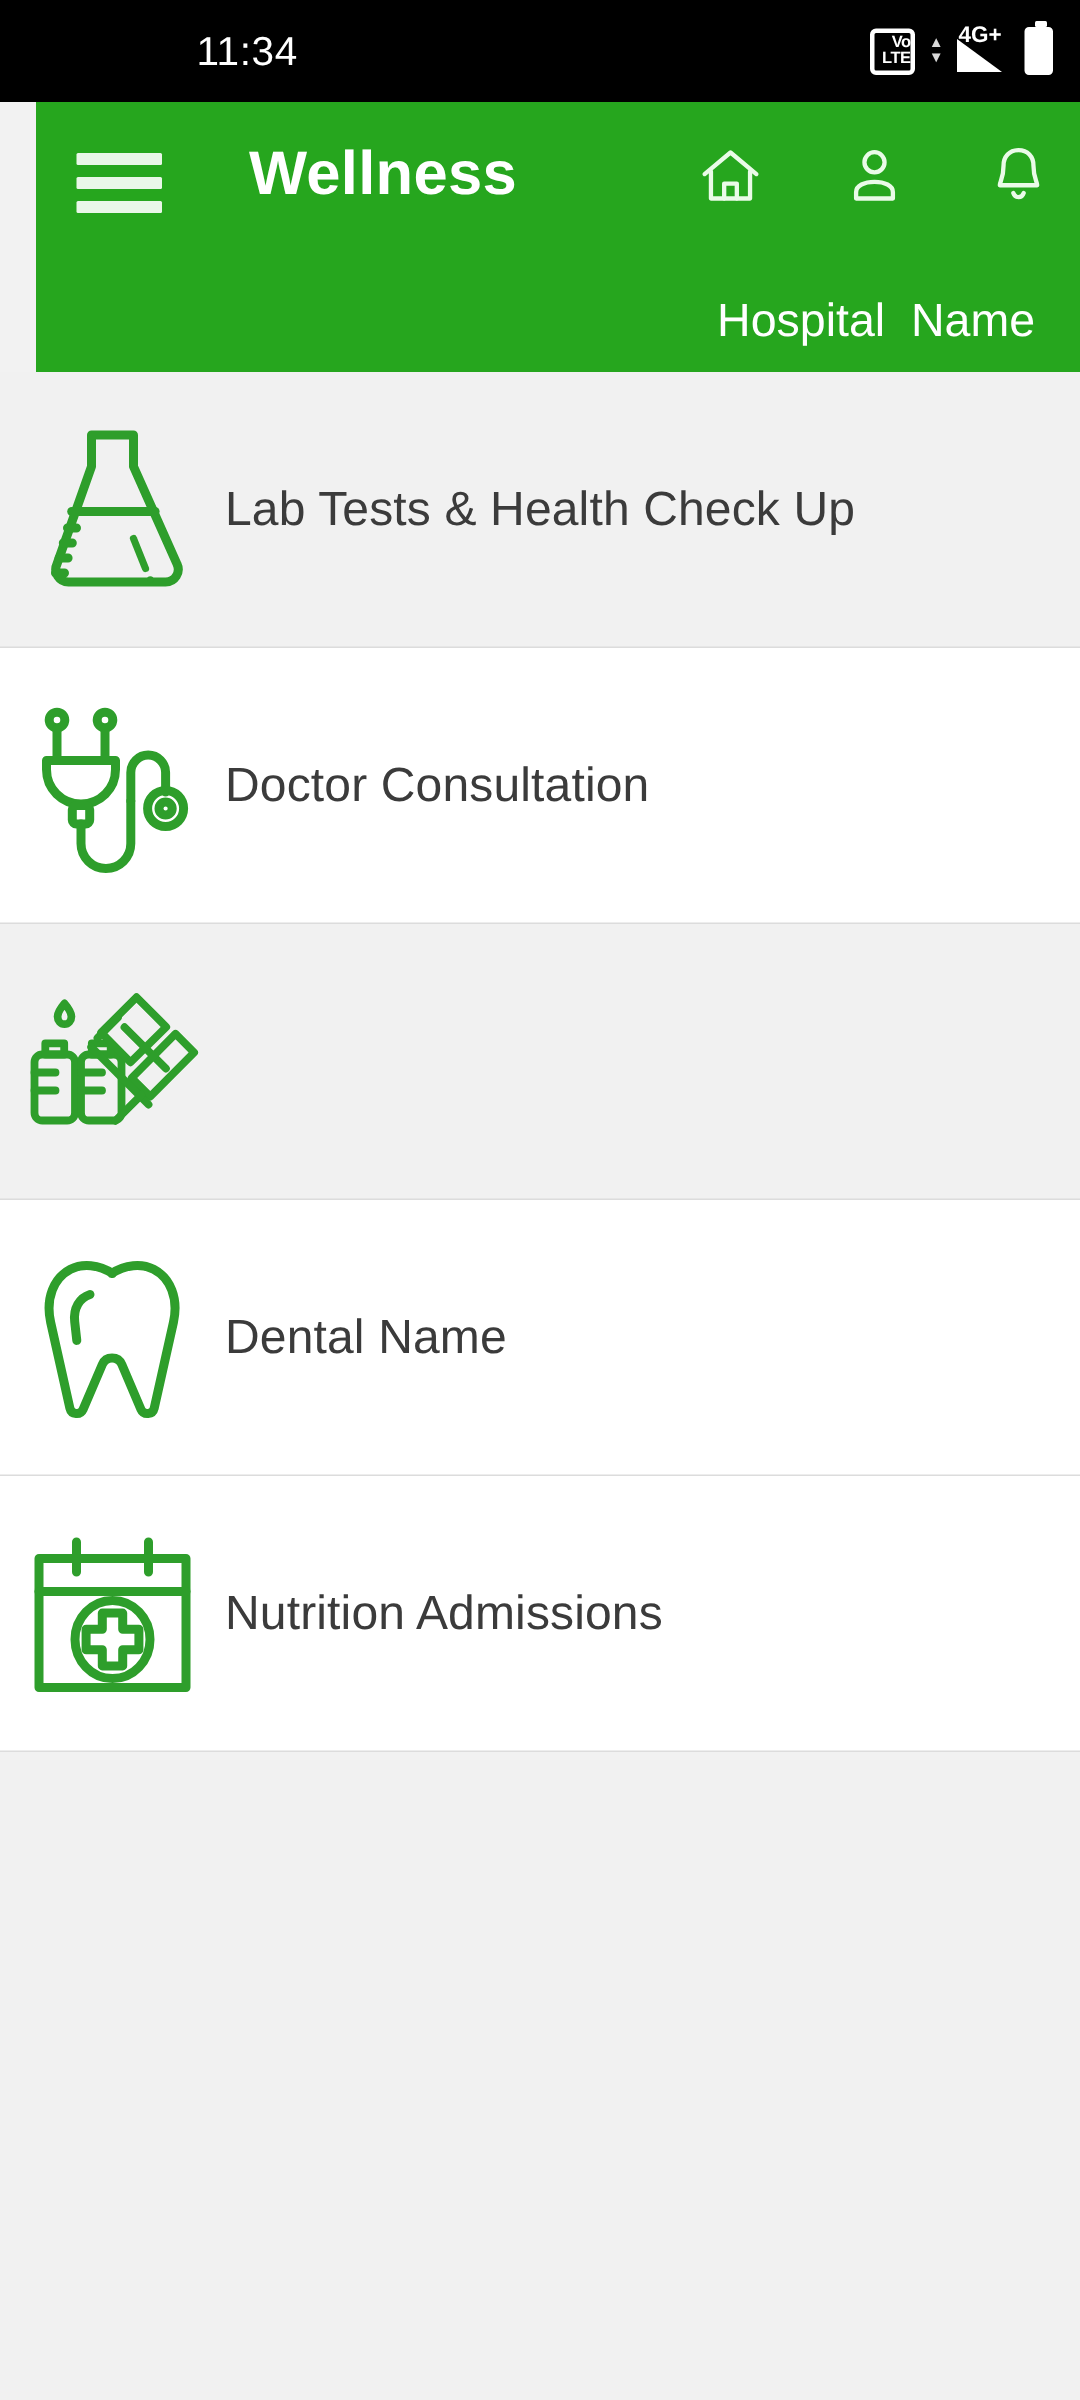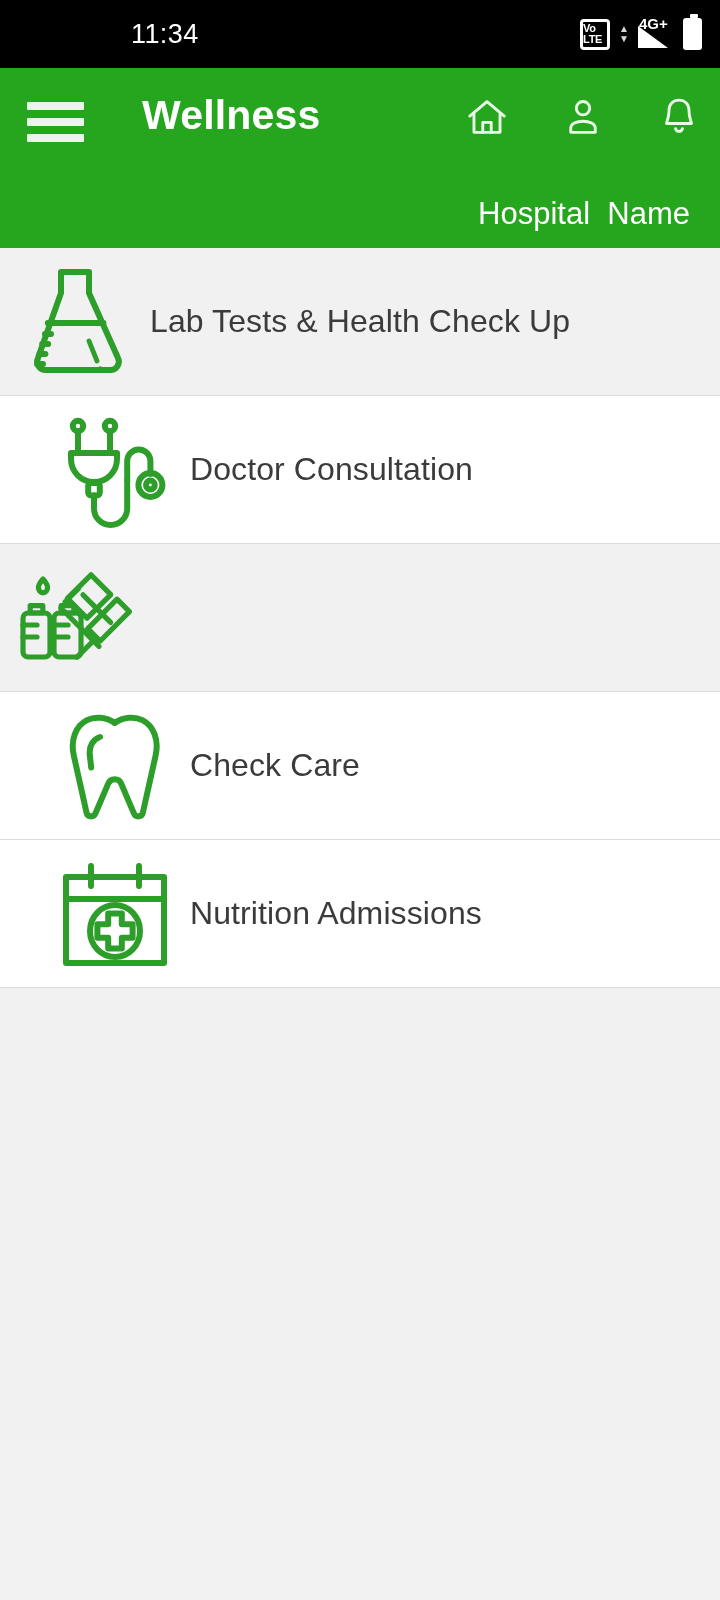--- a/index.html
+++ b/index.html
@@ -36,21 +36,21 @@
   .volte-box {
     width: 30px; height: 31px;
     border: 3px solid #ffffff;
     border-radius: 4px;
     color: #ffffff;
     font-size: 11px;
     font-weight: bold;
     line-height: 11px;
     display: flex;
     flex-direction: column;
-    align-items: flex-start;
+    align-items: flex-end;
     justify-content: center;
     letter-spacing: -0.3px;
   }
   .data-arrows {
     display: flex; flex-direction: column;
     align-items: center; justify-content: center;
     gap: 2px;
     color: #ffffff;
     font-size: 10px; line-height: 8px;
     opacity: 0.85;
@@ -80,20 +80,21 @@
     width: 8px; height: 4px;
     background: #ffffff;
     border-radius: 1px;
   }
 
   
   .app-bar {
     height: 180px;
     background: #26a61e;
     position: relative;
+    margin-left: 24px;
   }
   .hamburger {
     position: absolute;
     left: 27px; top: 34px;
     width: 57px; height: 40px;
     display: flex; flex-direction: column; justify-content: space-between;
   }
   .hamburger span {
     display: block; height: 8px; width: 100%;
     background: #e9f7e8; border-radius: 1px;
@@ -119,28 +120,28 @@
     position: absolute;
     right: 30px; top: 128px;
     color: #ffffff;
     font-size: 31px;
     white-space: pre;
   }
 
   
   .service-list { width: 100%; }
   .service-row {
-    height: 148px;
+    height: 184px;
     display: flex;
     align-items: center;
     border-bottom: 1px solid #dcdcdc;
     position: relative;
   }
   .service-row.alt { background: #f1f1f1; }
-  .service-row.plain { background: #ffffff; padding-left: 40px; }
+  .service-row.plain { background: #ffffff; }
   .row-icon {
     width: 150px;
     min-width: 150px;
     height: 148px;
     display: flex;
     align-items: center;
     justify-content: center;
   }
   .row-label {
     font-size: 32px;
@@ -264,21 +265,21 @@
     </div>
   </div>
 
   <div class="service-row plain">
     <div class="row-icon">
       <svg width="104" height="112" viewBox="0 0 52 56" fill="none" stroke="#2e9e2b" stroke-width="3" stroke-linecap="round" stroke-linejoin="round">
         <path d="M26 6.5c-4.5-3-10-3.5-14-1.4C6.4 8 3.6 14.8 5.4 22.8l6.4 28.6c.5 2.2 3.5 2.4 4.4.4l6.4-15c1.2-2.9 5.3-2.9 6.5 0l6.4 15c.9 2 3.9 1.8 4.4-.4l6.4-28.6c1.8-8-1-14.8-6.6-17.7-4-2.1-9.5-1.6-14 1.4z"></path>
         <path d="M18.5 13.5c-3.5 1.1-5.6 4.6-5.1 9.1l.7 6.2"></path>
       </svg>
     </div>
-    <div class="row-label">Check Care</div>
+    <div class="row-label">Dental Name</div>
   </div>
 
 
   <div class="service-row plain">
     <div class="row-icon">
       <svg width="110" height="108" viewBox="0 0 55 54" fill="none" stroke="#2e9e2b" stroke-width="3" stroke-linecap="round" stroke-linejoin="round">
         <rect x="3" y="8.5" width="49" height="43"></rect>
         <path d="M3 19.5h49"></path>
         <path d="M15.5 3v10M39.5 3v10"></path>
         <ellipse cx="27.5" cy="35.5" rx="12.5" ry="13"></ellipse>

